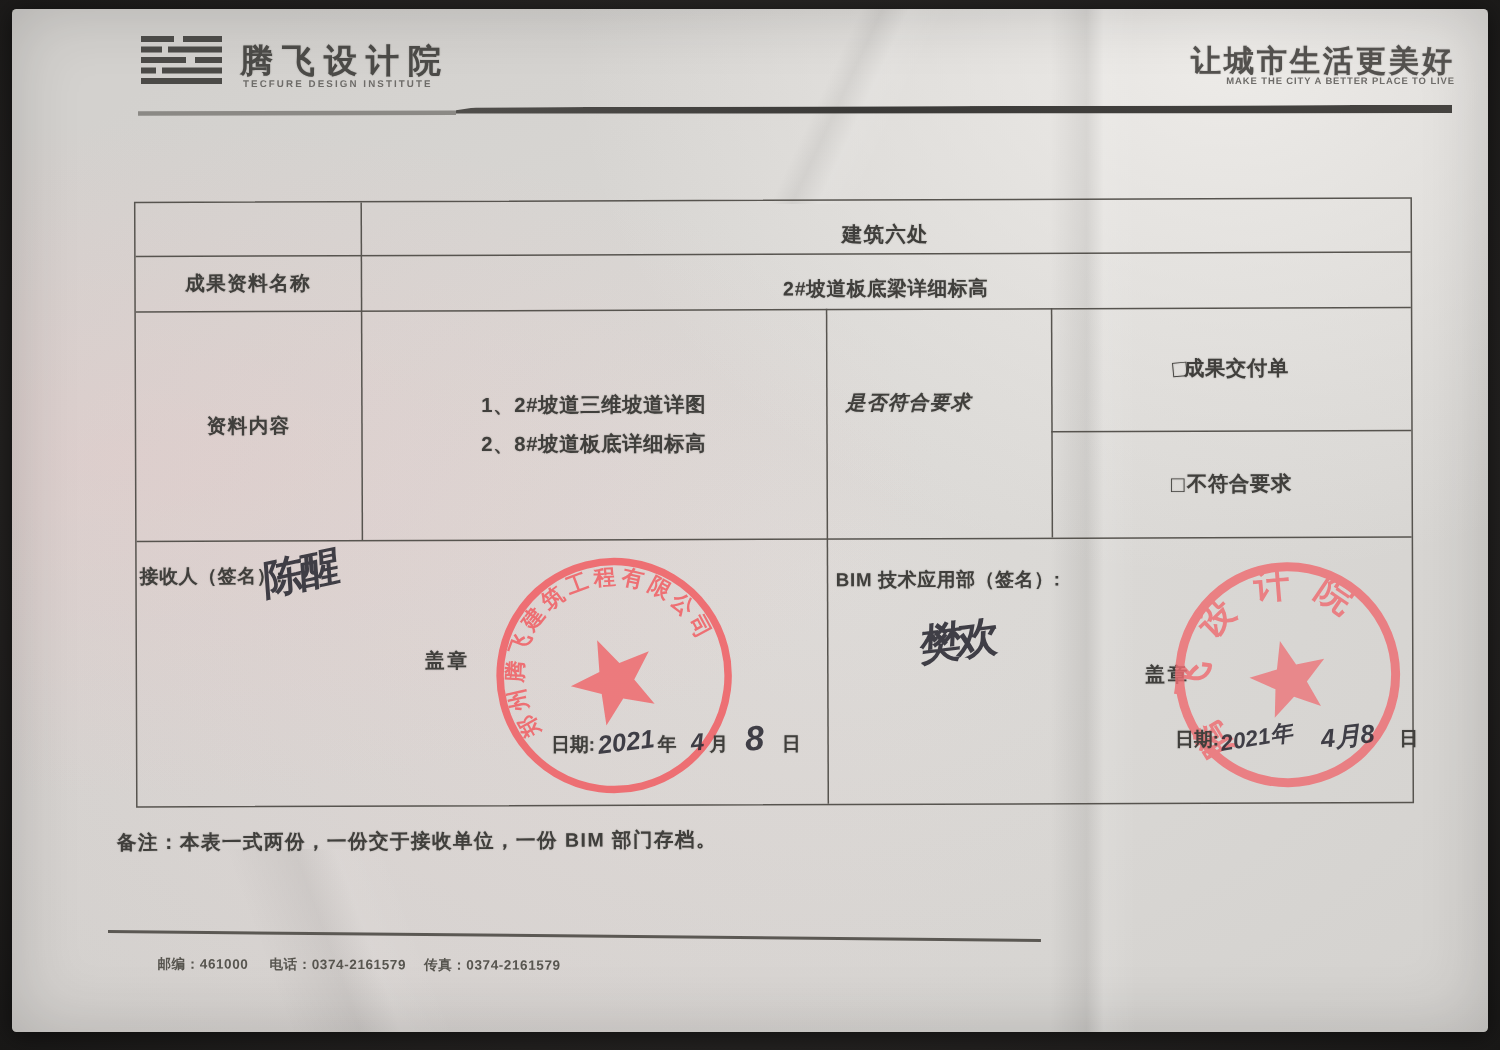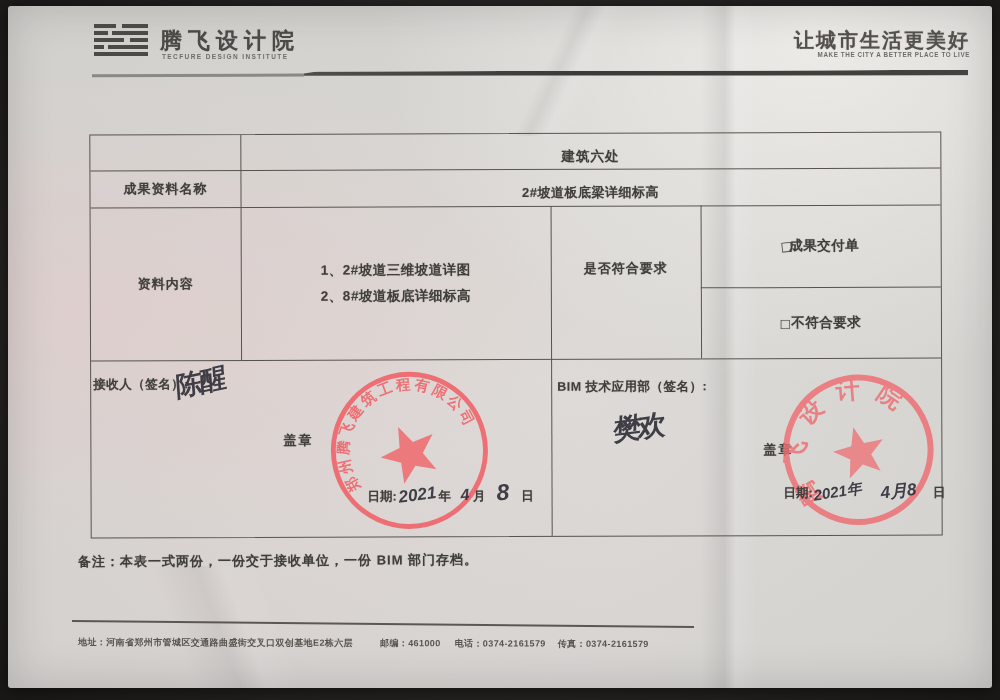--- a/index.html
+++ b/index.html
@@ -75,21 +75,21 @@
       <div class="abs cell t b" style="left:0;top:35px;width:150px;height:37px;font-size:13px;letter-spacing:1px;">成果资料名称</div>
       <div class="abs cell t b" style="left:150px;top:35px;width:700px;height:37px;font-size:13px;letter-spacing:.5px;transform:translateY(5px);">2#坡道板底梁详细标高</div>
 
       <div class="abs cell t b" style="left:0;top:72px;width:150px;height:153px;font-size:13px;letter-spacing:1px;">资料内容</div>
       <div class="abs cell" style="left:150px;top:72px;width:310px;height:153px;">
         <div style="text-align:left;">
           <div class="t b" style="font-size:13.5px;line-height:26px;letter-spacing:.5px;">1、2#坡道三维坡道详图</div>
           <div class="t b" style="font-size:13.5px;line-height:26px;letter-spacing:.5px;">2、8#坡道板底详细标高</div>
         </div>
       </div>
-      <div class="abs cell t b" style="left:460px;top:72px;width:150px;height:125px;font-size:13px;letter-spacing:1px;">是否符合要求</div>
+      <div class="abs cell t b" style="left:440px;top:72px;width:150px;height:125px;font-size:13px;letter-spacing:1px;font-style:italic;">是否符合要求</div>
       <div class="abs cell t b" style="left:610px;top:72px;width:240px;height:82px;font-size:13.5px;letter-spacing:.5px;">
         <span class="cb" style="font-size:16px;transform:rotate(-5deg) translateY(1px);margin-right:-3px;">□</span>
           <span>成果交付单</span>
       </div>
       <div class="abs cell t b" style="left:610px;top:154px;width:240px;height:71px;font-size:13.5px;letter-spacing:.5px;">
         <span class="cb" style="font-size:15px;margin-right:1px;">□</span>
           <span>不符合要求</span>
       </div>
 
       <div class="abs" style="left:0;top:225px;width:460px;height:177px;">
@@ -141,20 +141,19 @@
           <span class="hand" style="font-size:17px;font-style:italic;transform:rotate(-6deg);margin-left:18px;">4月8</span>
           <span class="t b" style="font-size:12.5px;margin-left:17px;">日</span>
         </div>
       </div>
     </div>
 
     <div class="abs t b" style="left:70px;top:546px;font-size:13px;letter-spacing:1px;transform:rotate(-0.3deg);">备注：本表一式两份，一份交于接收单位，一份 BIM 部门存档。</div>
 
     <div class="abs" style="left:64px;top:614px;width:622px;height:1.6px;background:#5b5853;transform:rotate(0.55deg);transform-origin:left center;"></div>
     <div class="abs" style="left:70px;top:631px;display:flex;align-items:baseline;white-space:nowrap;transform:rotate(0.2deg);color:#57554f;font-weight:700;font-size:9px;letter-spacing:.4px;">
-      <span>地址：河南省郑州市管城区交通路曲盛街交叉口双创基地E2栋六层</span>
       <span style="margin-left:27px;">邮编：461000</span>
       <span style="margin-left:14px;">电话：0374-2161579</span>
       <span style="margin-left:12px;">传真：0374-2161579</span>
     </div>
 
   </div>
 </div>
 
 </body></html>

